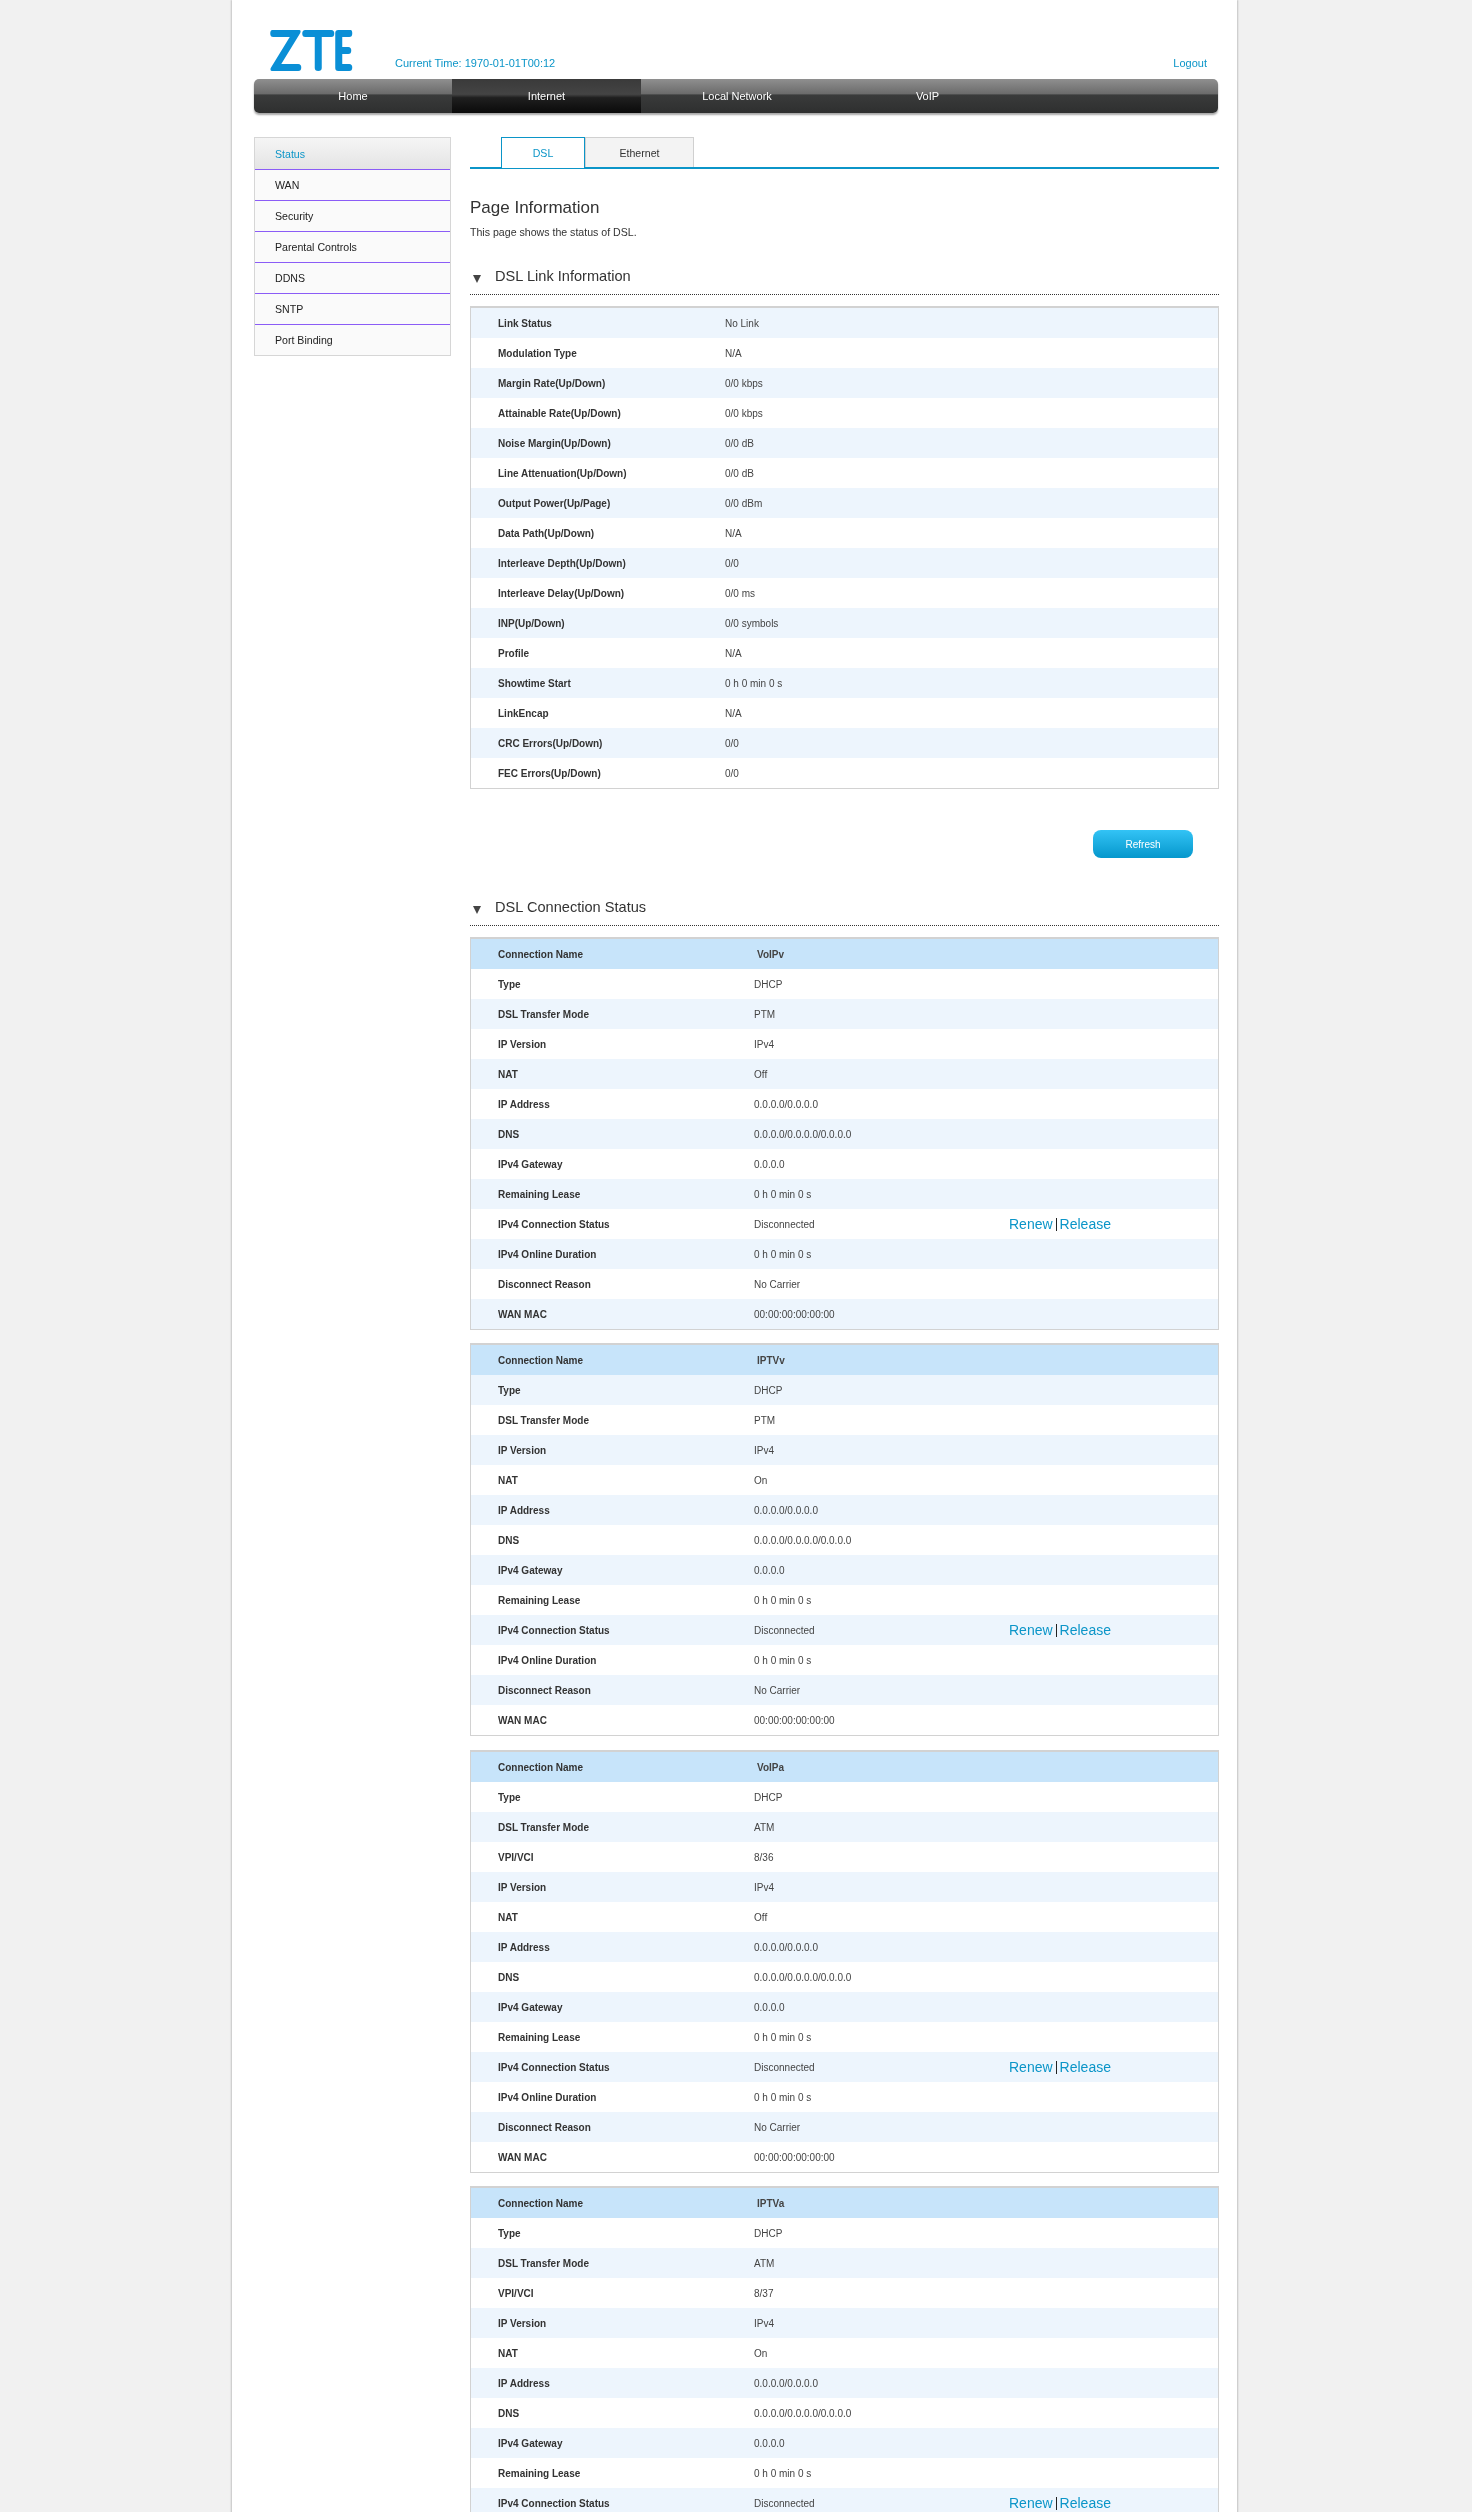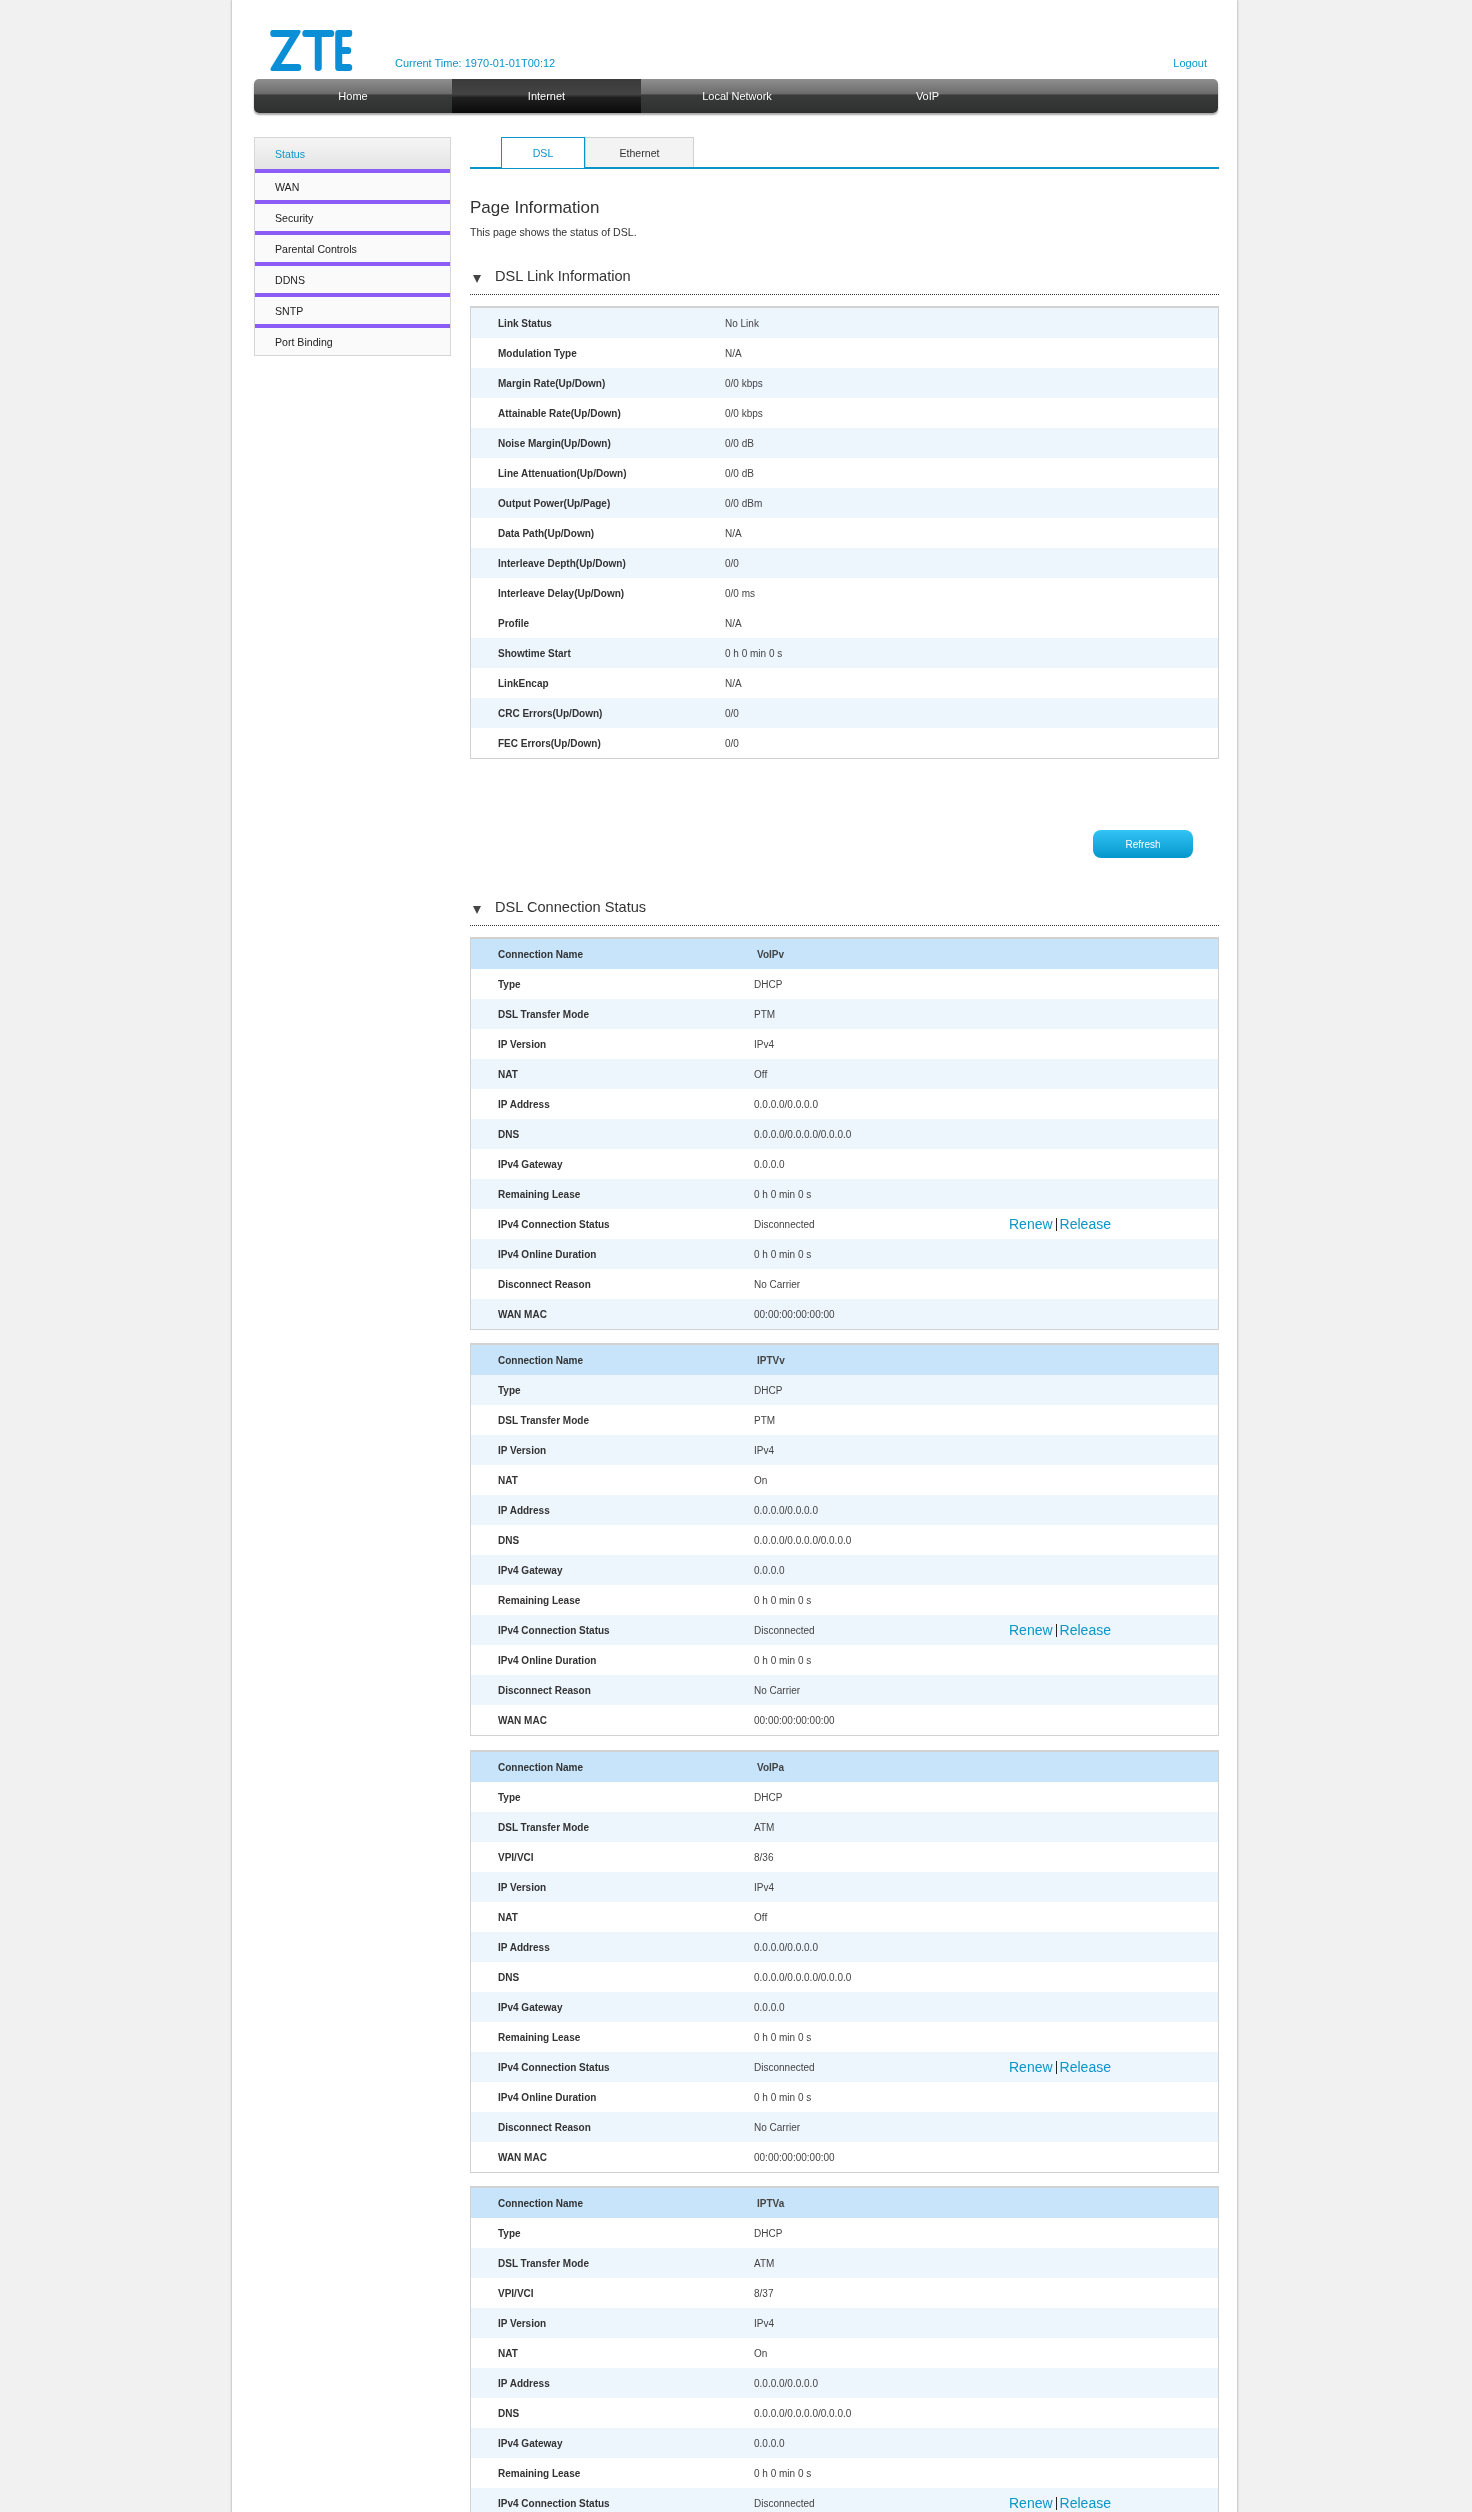--- a/index.html
+++ b/index.html
@@ -37,21 +37,21 @@
   .nav-local { width: 192px; }
   .nav-voip { width: 189px; }
   .nav-mgmt { width: 195px; margin-top: 24px; }
 
   
   .sidebar {
     position: absolute; left: 22px; top: 137px; width: 197px;
     border: 1px solid #d6d6d6; background: #fafafa;
   }
   .side-item {
-    height: 31px; border-top: 4px solid #8b5cf6; display: flex; align-items: center;
+    height: 31px; border-top: 1px solid #8b5cf6; display: flex; align-items: center;
     padding-left: 20px; font-size: 10.6px; color: #222; cursor: pointer;
   }
   .side-item:first-child { border-top: none; }
   .side-item.active { color: #0b95c8; background: linear-gradient(#f5f5f5, #e4e4e4); }
 
   
   .main { position: absolute; left: 238px; top: 0; width: 749px; }
   .tabs-line { position: absolute; left: 0; top: 167px; width: 749px; height: 1.5px; background: #0b95c8; }
   .tab {
     position: absolute; top: 137px; height: 31px; display: flex; align-items: center; justify-content: center;
@@ -171,20 +171,24 @@
           <span class="val">N/A</span>
         </div>
         <div class="row light">
           <span class="lbl">Interleave Depth(Up/Down)</span>
           <span class="val">0/0</span>
         </div>
         <div class="row ">
           <span class="lbl">Interleave Delay(Up/Down)</span>
           <span class="val">0/0 ms</span>
         </div>
+        <div class="row light">
+          <span class="lbl">INP(Up/Down)</span>
+          <span class="val">0/0 symbols</span>
+        </div>
         <div class="row ">
           <span class="lbl">Profile</span>
           <span class="val">N/A</span>
         </div>
         <div class="row light">
           <span class="lbl">Showtime Start</span>
           <span class="val">0 h 0 min 0 s</span>
         </div>
         <div class="row ">
           <span class="lbl">LinkEncap</span>

